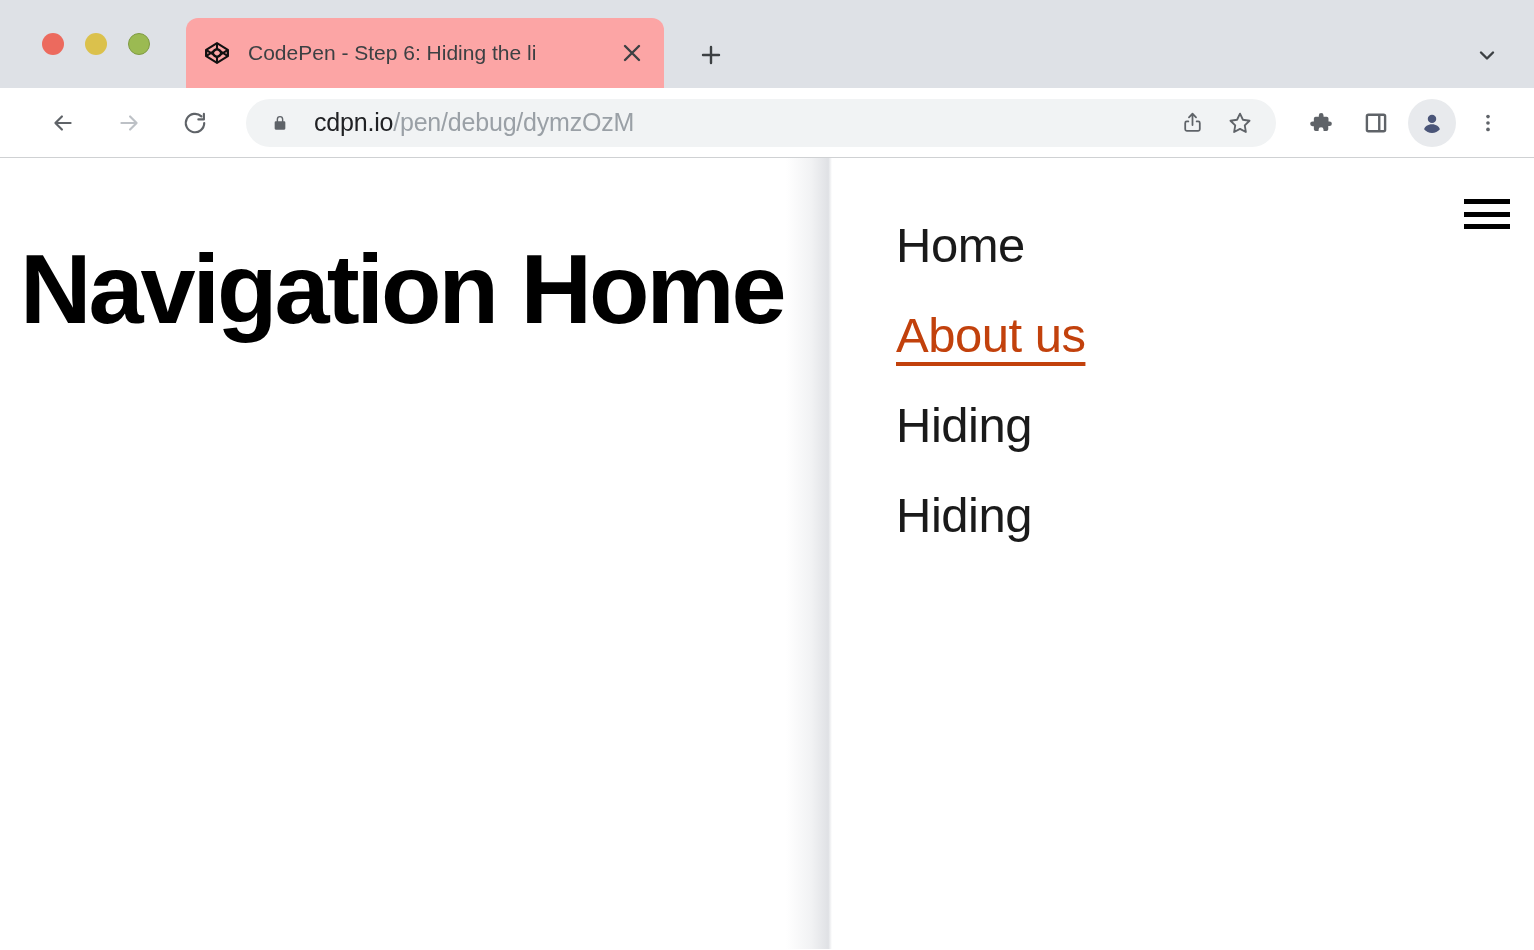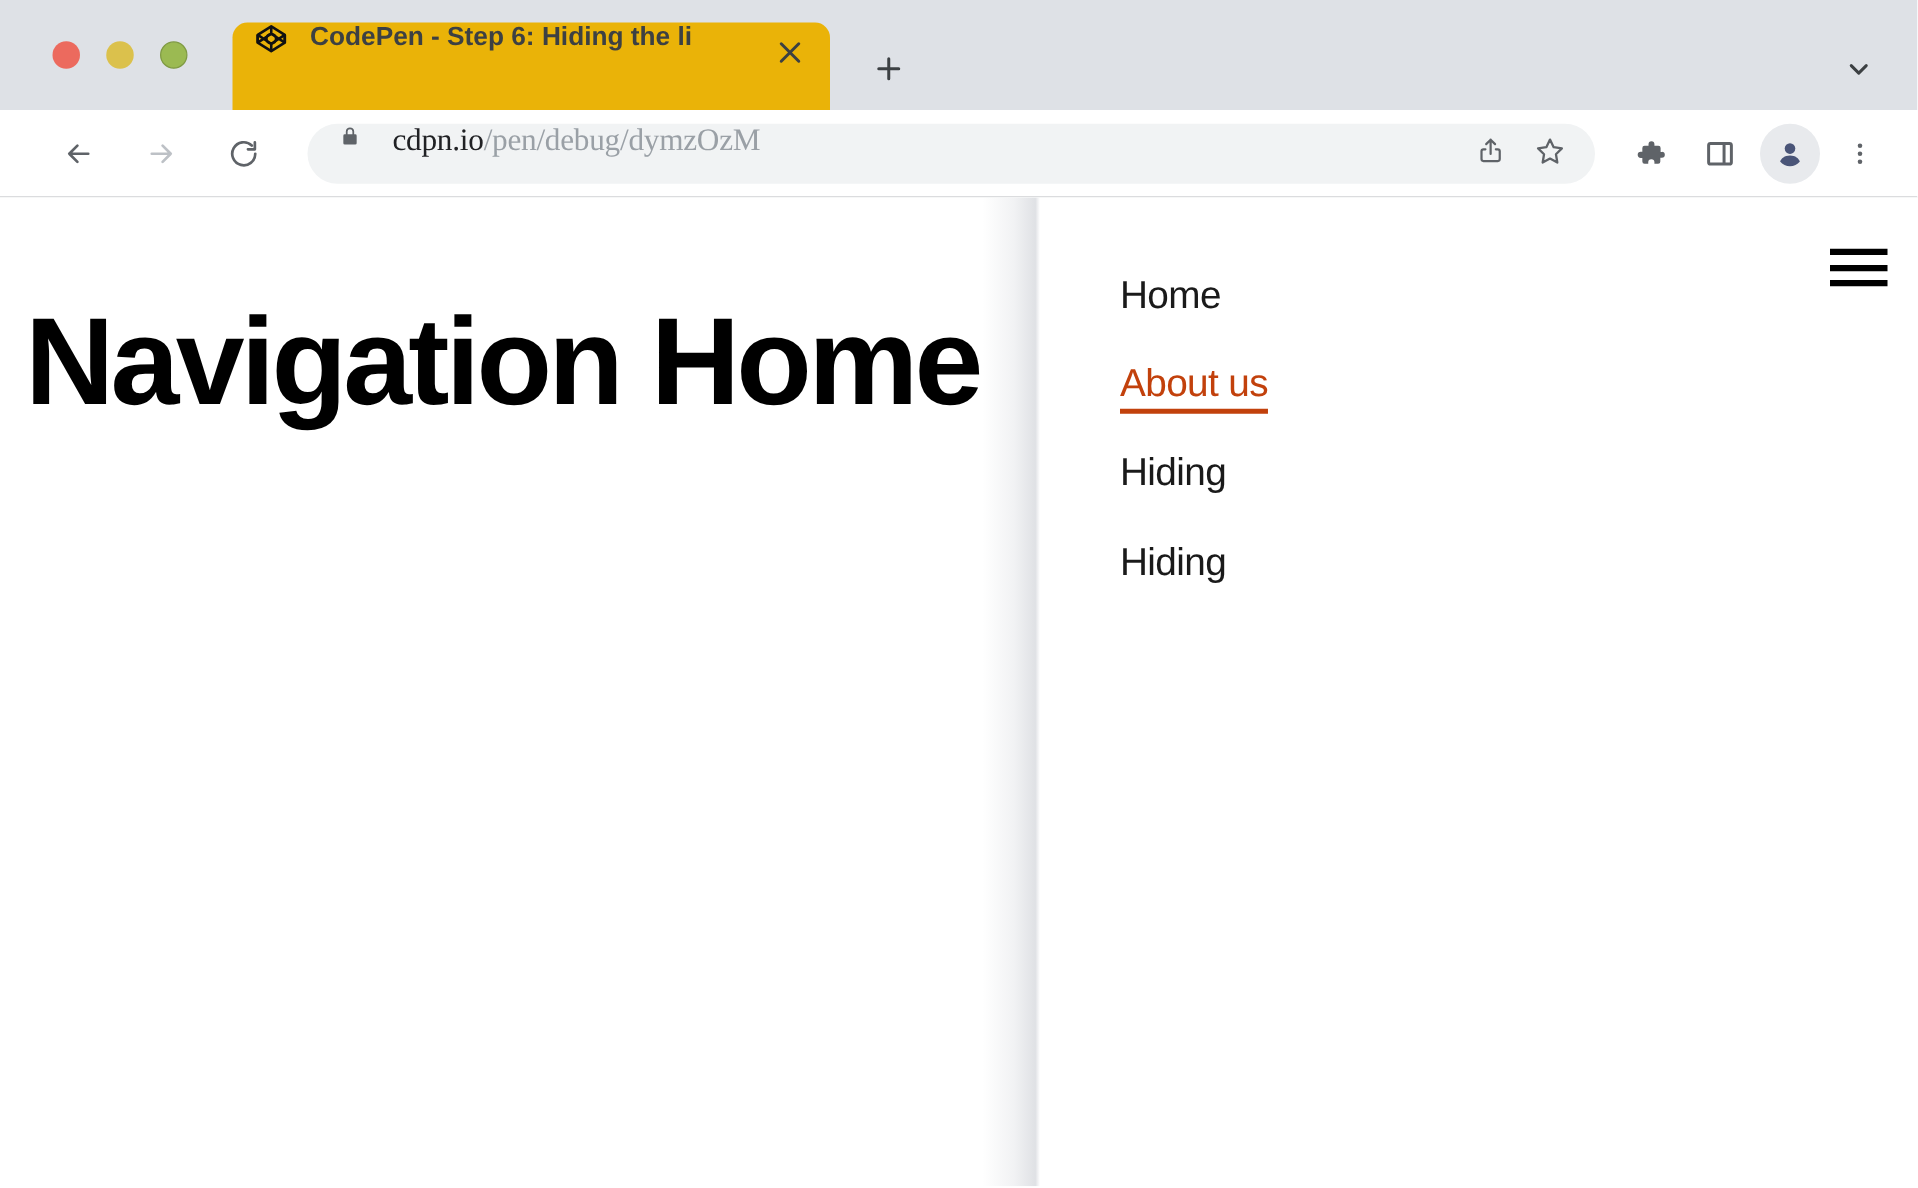--- a/index.html
+++ b/index.html
@@ -30,25 +30,25 @@
   }
   .light { width: 22px; height: 22px; border-radius: 50%; }
   .light.red    { background: #ec6a5e; }
   .light.yellow { background: #dbc14c; }
   .light.green  { background: #9bba52; border: 1px solid #7f9a43; }
 
   .tab {
     position: absolute;
     left: 186px; top: 18px;
     width: 478px; height: 70px;
-    background: #eab308;
+    background: #fca5a5;
     border-radius: 12px 12px 0 0;
     display: flex;
+    align-items: center;
     padding: 0 0 0 18px;
-    font-weight: bold;
   }
   .tab-favicon { width: 26px; height: 26px; flex: 0 0 26px; margin-right: 18px; }
   .tab-title {
     flex: 1 1 auto;
     font-size: 21px;
     color: #3c4043;
     white-space: nowrap;
     overflow: hidden;
     position: relative;
     -webkit-mask-image: linear-gradient(to right, #000 0, #000 332px, rgba(0,0,0,0) 375px);
@@ -98,24 +98,23 @@
   .nav-btn.reload  { margin-left: 12px; }
 
   .omnibox {
     flex: 1 1 auto;
     height: 48px;
     background: #f1f3f4;
     border-radius: 24px;
     margin-left: 24px;
     margin-right: 20px;
     display: flex;
-    align-items: flex-start;
+    align-items: center;
     padding: 0 14px 0 24px;
     max-width: 1032px;
-    font-family: Liberation Serif, serif;
   }
   .lock-icon { flex: 0 0 18px; margin-right: 24px; display:flex; align-items:center;}
   .url-text {
     flex: 1 1 auto;
     font-size: 25px;
     color: #9aa0a6;
     letter-spacing: -0.2px;
     white-space: nowrap;
     overflow: hidden;
   }
@@ -178,21 +177,21 @@
   }
   .hamburger span { display:block; width: 46px; height: 5px; background: #000; }
 
   .nav-list {
     position: absolute;
     left: 64px; top: 62px;
     list-style: none;
   }
   .nav-list li { margin-bottom: 39px; }
   .nav-link {
-    font-size: 31px;
+    font-size: 49px;
     line-height: 1.04;
     color: #1a1a1a;
     text-decoration: none;
     letter-spacing: -0.5px;
     display: inline-block;
   }
   .nav-link.visited {
     color: #c2410c;
     text-decoration: underline;
     text-decoration-thickness: 4px;

